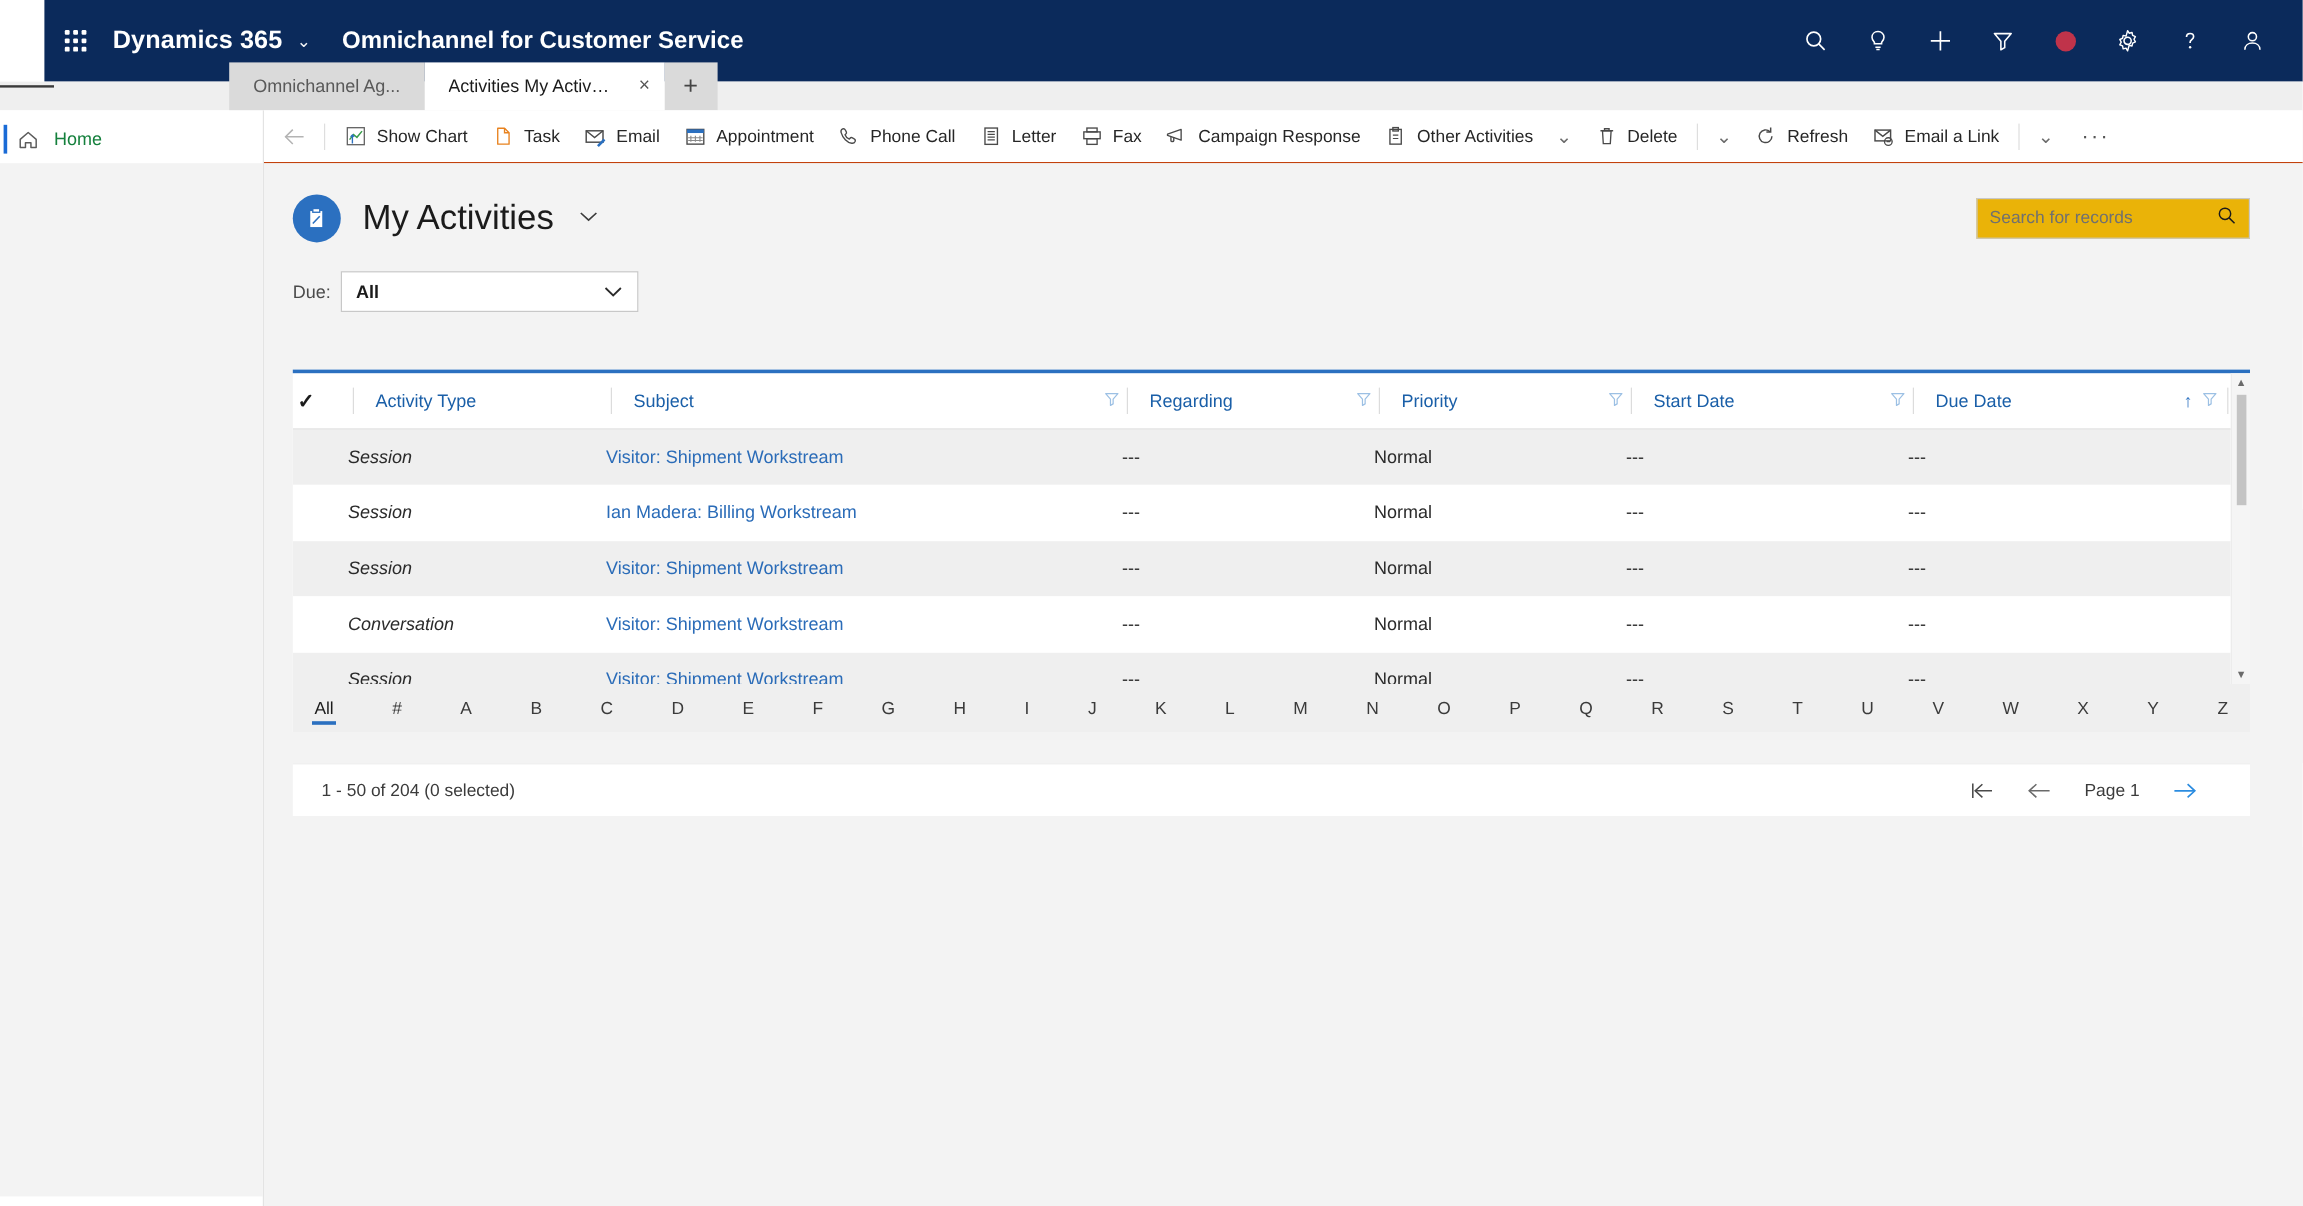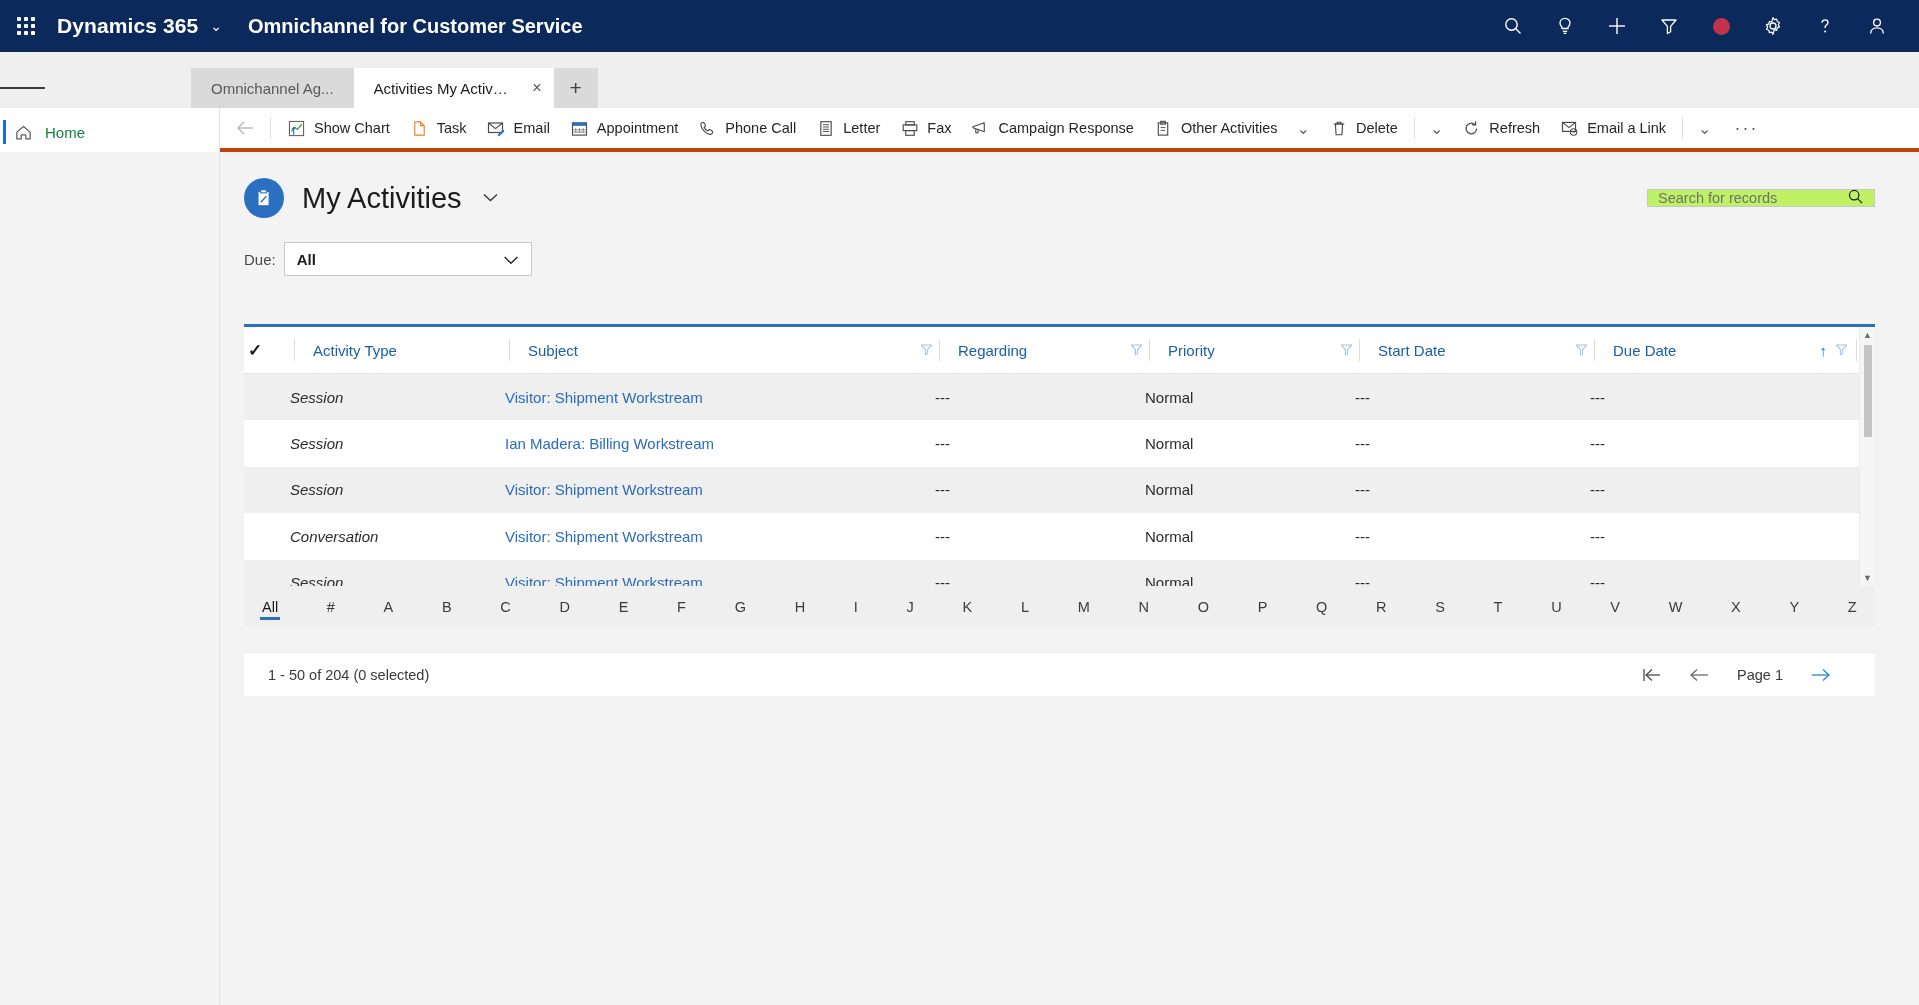--- a/index.html
+++ b/index.html
@@ -5,39 +5,39 @@
   * { box-sizing: border-box; margin: 0; padding: 0; }
   html, body {
     width: 1919px; height: 1005px;
     font-family: "Liberation Sans", sans-serif;
     background: #ffffff;
     overflow: hidden;
   }
 
   
   .topbar {
-    height: 52px; background: #0b2a5b;
-    display: flex; align-items: center; color: #fff;
+    height: 68px; background: #0b2a5b;
+    display: flex; align-items: center; color: #fff; margin-left: 37px;
   }
   .waffle { width: 52px; display: flex; align-items: center; justify-content: center; cursor: pointer; }
   .waffle-grid { display: grid; grid-template-columns: repeat(3, 4px); grid-gap: 3px; }
   .waffle-grid i { width: 4px; height: 4px; background: #fff; border-radius: 1px; display: block; }
   .brand { font-size: 21px; font-weight: bold; letter-spacing: .1px; margin-left: 5px; }
   .brand-chev { margin-left: 12px; font-size: 14px; opacity: .95; cursor: pointer; }
   .app-name { font-size: 20px; margin-left: 26px; font-weight: 700; }
   .topbar-right { margin-left: auto; display: flex; align-items: center; padding-right: 16px; }
   .tb-icon {
     width: 52px; height: 52px; display: flex; align-items: center; justify-content: center;
     cursor: pointer;
   }
   .tb-icon svg { display: block; }
   .rec-dot { width: 17px; height: 17px; border-radius: 50%; background: #c0334a; }
 
   
-  .tabstrip { height: 56px; background: #efefef; display: flex; align-items: flex-end; }
+  .tabstrip { height: 24px; background: #efefef; display: flex; align-items: flex-end; }
   .hamburger { width: 45px; height: 40px; display: flex; align-items: center; justify-content: center; cursor: pointer; }
   .hamburger span { display: block; width: 19px; height: 1.5px; background: #3b3b3b; margin: 2.5px 0; }
   .tab {
     height: 40px; display: flex; align-items: center; padding: 0 20px;
     font-size: 15px; color: #595959; cursor: pointer; max-width: 200px;
   }
   .tab.inactive { background: #dadada; }
   .tab.active { background: #fff; color: #1b1b1b; padding-right: 12px; }
   .tab-label { overflow: hidden; text-overflow: ellipsis; white-space: nowrap; }
   .tab-close { margin-left: 22px; font-size: 16px; color: #545454; cursor: pointer; line-height: 1; }
@@ -53,21 +53,21 @@
     content: ""; position: absolute; left: 3px; top: 8px; bottom: 8px; width: 3px; background: #1a6bd6;
   }
   .sidenav-item svg { margin-right: 12px; }
   .sidenav-rest { background: #f3f3f3; height: calc(100% - 48px); }
 
   .content { flex: 1; display: flex; flex-direction: column; background: #f3f3f3; }
 
   
   .cmdbar {
     height: 44px; background: #fff; display: flex; align-items: center;
-    border-bottom: 4px solid #c2410c; padding-left: 6px; overflow: hidden;
+    border-bottom: 1px solid #c2410c; padding-left: 6px; overflow: hidden;
   }
   .cmd-back { width: 38px; height: 44px; display: flex; align-items: center; justify-content: center; cursor: pointer; }
   .cmd-sep { width: 1px; height: 22px; background: #dedede; margin: 0 6px; }
   .cmd-btn {
     display: flex; align-items: center; height: 44px; padding: 0 10px;
     font-size: 14.5px; color: #262626; cursor: pointer; white-space: nowrap;
   }
   .cmd-btn .ci { width: 19px; height: 19px; margin-right: 8px; display: flex; align-items: center; justify-content: center; }
   .cmd-chev { padding: 0 9px; height: 44px; display: flex; align-items: center; cursor: pointer; color: #6b6b6b; }
   .cmd-ellipsis { padding: 0 14px; height: 44px; display: flex; align-items: center; font-size: 18px;
@@ -77,21 +77,21 @@
   .page-area { flex: 1; padding: 0 0 0 0; display: flex; flex-direction: column; overflow: hidden; gap: 26px; }
   .page-inner { background: #f3f3f3; padding: 0 44px 0 24px; }
   .title-row { display: flex; align-items: center; padding: 26px 0 12px 0; }
   .title-badge {
     width: 40px; height: 40px; border-radius: 50%; background: #2b70c0;
     display: flex; align-items: center; justify-content: center; margin-right: 18px;
   }
   .page-title { font-size: 29px; color: #1b1b1b; font-weight: 400; }
   .title-chev { margin-left: 20px; color: #3b3b3b; cursor: pointer; }
   .search-box {
-    margin-left: auto; width: 228px; height: 18px; border: 1px solid #c8c8c8; background: #bef264;
+    margin-left: auto; width: 228px; height: 34px; border: 1px solid #c8c8c8; background: #eab308;
     display: flex; align-items: center; padding: 0 10px;
   }
   .search-box input {
     border: 0; outline: none; flex: 1; font-size: 14.5px; color: #2b2b2b;
     font-family: "Liberation Sans", sans-serif; background: transparent;
   }
   .search-box input::placeholder { color: #707070; }
 
   .filter-row { display: flex; align-items: center; padding: 12px 0 22px 0; }
   .filter-label { font-size: 15px; color: #4a4a4a; margin-right: 8px; }

